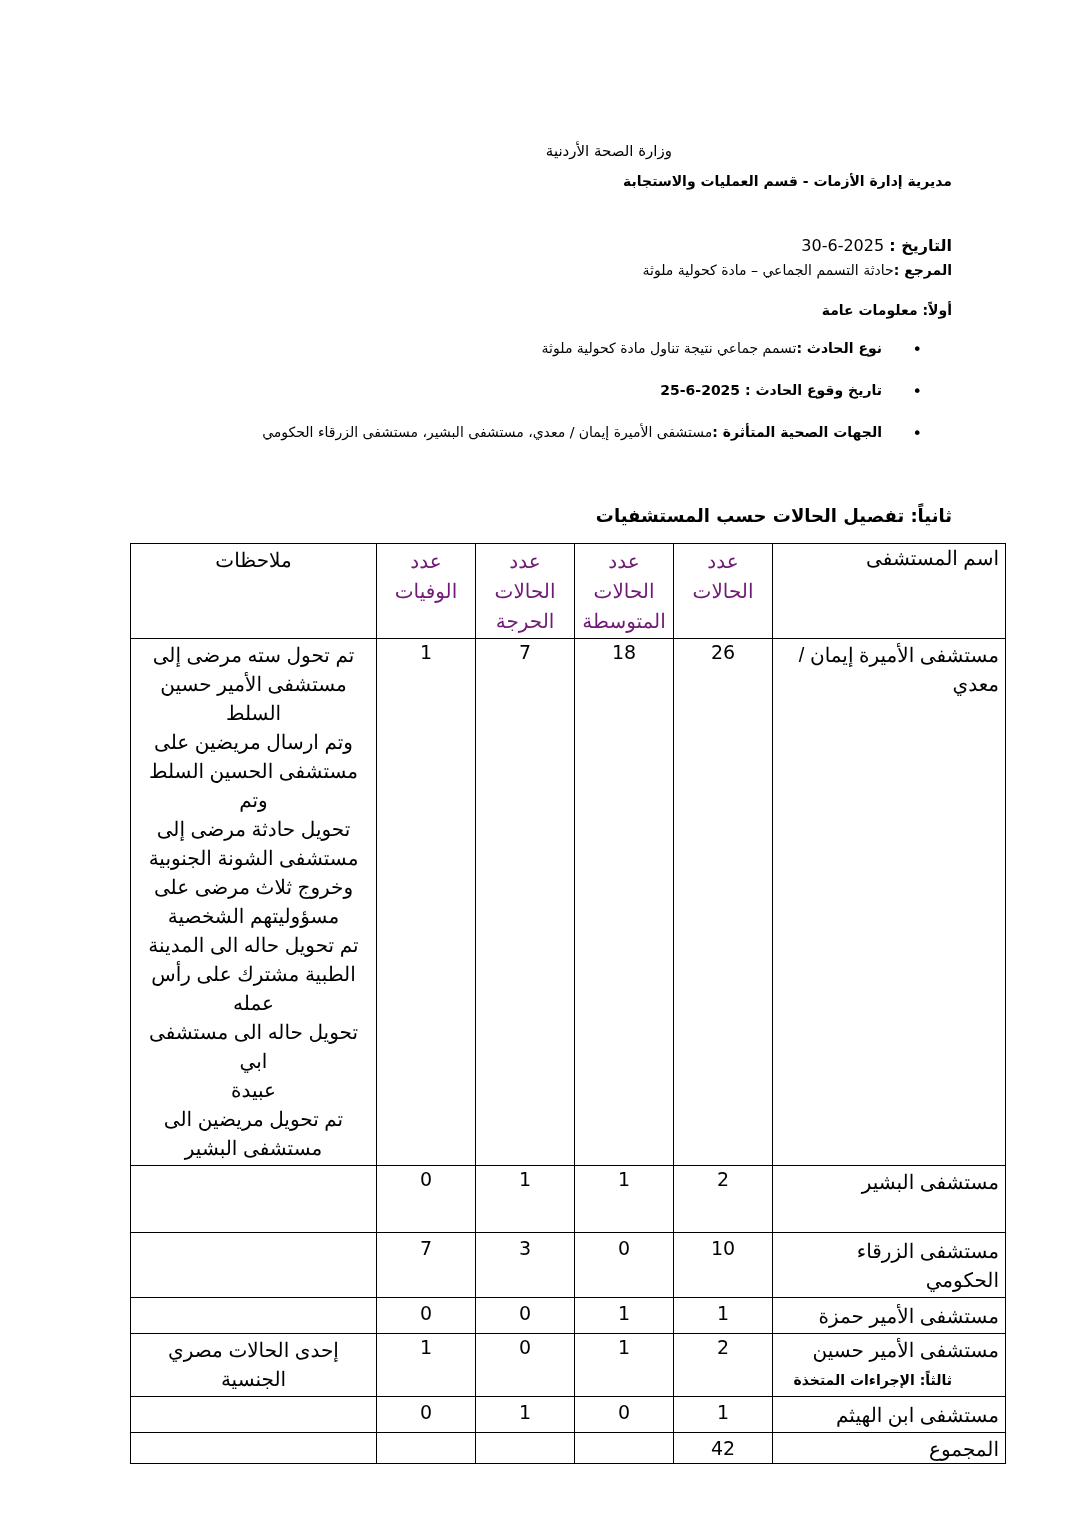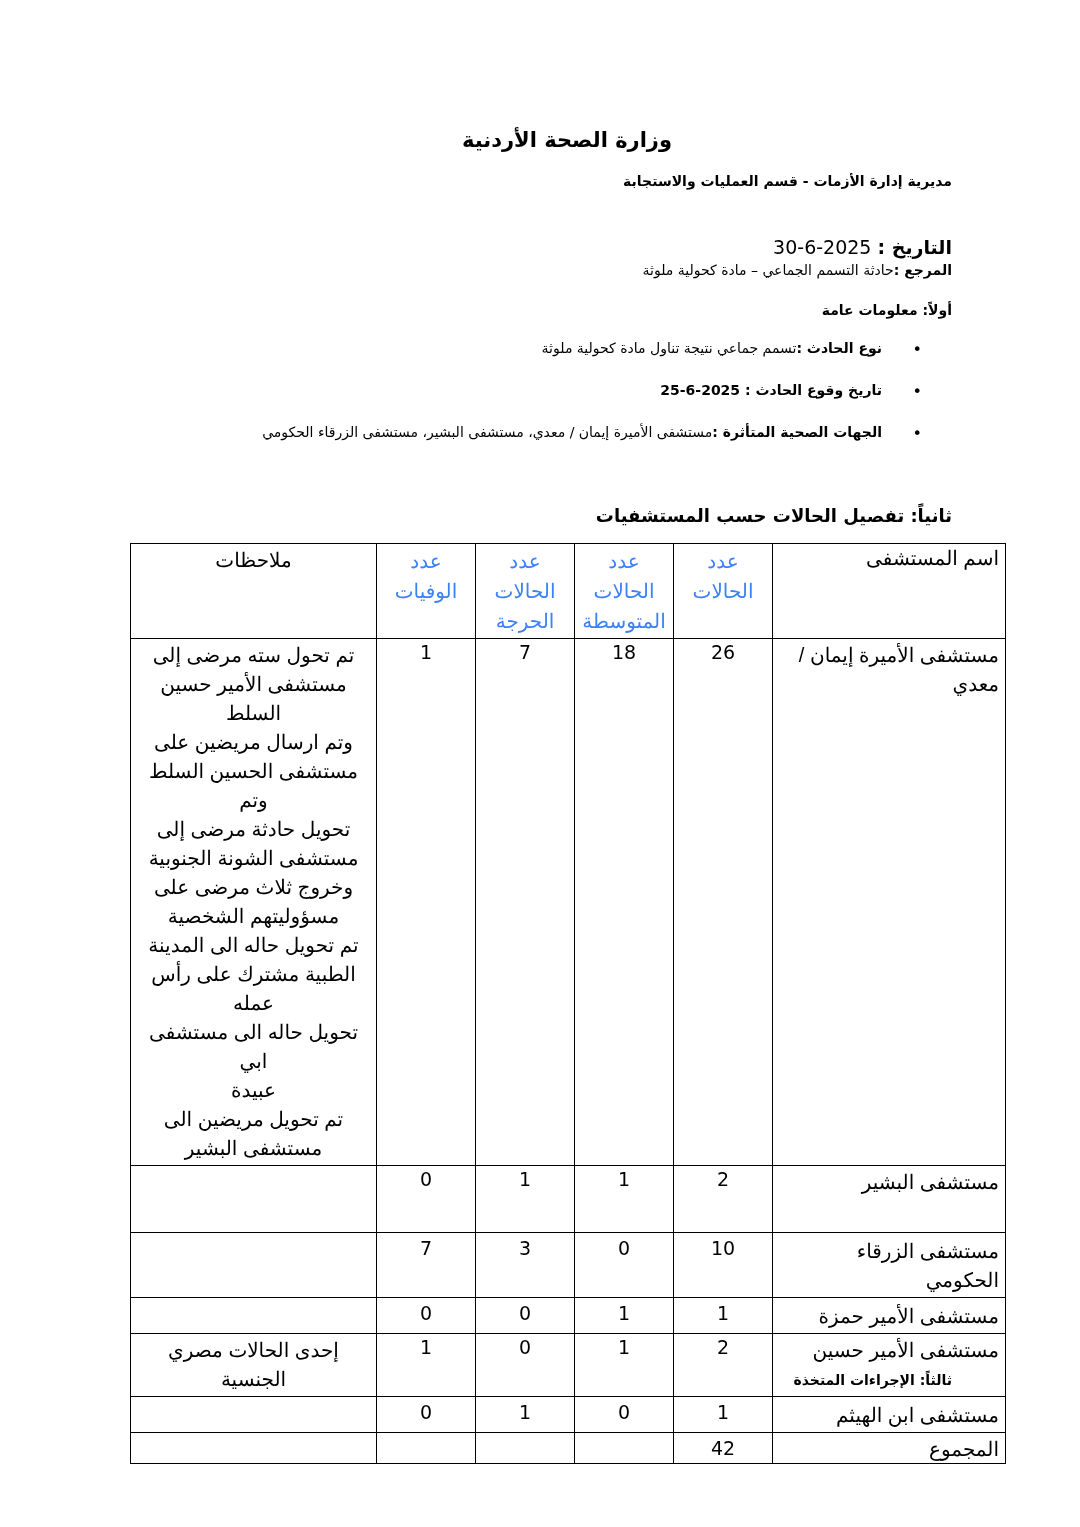--- a/index.html
+++ b/index.html
@@ -3,44 +3,44 @@
 <meta charset="utf-8">
 <style>
   html, body { margin: 0; padding: 0; background: #ffffff; }
   body {
     width: 1080px; height: 1527px; position: relative; overflow: hidden;
     font-family: "DejaVu Sans", "Liberation Sans", sans-serif; color: #000;
   }
   .page { position: absolute; left: 0; top: 0; width: 1080px; height: 1527px; }
   .line { position: absolute; right: 128px; direction: rtl; white-space: nowrap; }
   .b { font-weight: bold; }
-  .title { top: 128px; right: 408px; font-size: 21px; font-weight: bold; }
+  .title { top: 142px; right: 408px; font-size: 15px; font-weight: normal; }
   .sub1 { top: 173px; font-size: 14px; font-weight: bold; }
   .sub2 { top: 194px; font-size: 15px; font-weight: bold; }
-  .date { top: 236px; font-size: 19px; }
+  .date { top: 236px; font-size: 16px; }
   .ref { top: 262px; font-size: 14px; margin-left: 8px; }
   .sec1 { top: 302px; font-size: 14px; font-weight: bold; }
   .bullets { position: absolute; right: 128px; top: 340px; direction: rtl; margin: 0; padding: 0; list-style: none; }
   .bullets li { position: relative; padding-right: 70px; font-size: 14px; white-space: nowrap; height: 42px; }
   .bullets li .dot { position: absolute; right: 30px; top: 0; font-size: 16px; }
   .sec2 { top: 505px; font-size: 18px; font-weight: bold; }
   .sec3 { top: 1372px; font-size: 14px; font-weight: bold; }
 
   table.cases {
     position: absolute; left: 130px; top: 543px; width: 876px;
     border-collapse: collapse; direction: rtl;
     font-family: "Liberation Sans", sans-serif; font-size: 20px;
   }
   table.cases td, table.cases th {
     border: 1.5px solid #000; vertical-align: top; padding: 2px 6px; font-weight: normal;
   }
   .c-name { width: 220px; text-align: right; }
   .c-num { width: 86px; text-align: center; }
   .c-notes { text-align: center; line-height: 29px; }
-  th.c-num { color: #3b82f6; line-height: 30px; }
+  th.c-num { color: #701a75; line-height: 30px; }
   .num { font-family: "DejaVu Sans", sans-serif; font-size: 19px; }
   tr.r-head th { height: 82px; margin-top: 20px; }
   tr.r-1 td { height: 432px; }
   tr.r-2 td { height: 62px; }
   tr.r-3 td, tr.r-4 td, tr.r-6 td, tr.r-7 td { height: 22px; padding-top: 4px; padding-bottom: 2px; }
   tr.r-5 td { height: 52px; margin-left: 48px; }
   .name-wrap { line-height: 29px; }
 </style>
 </head>
 <body>

